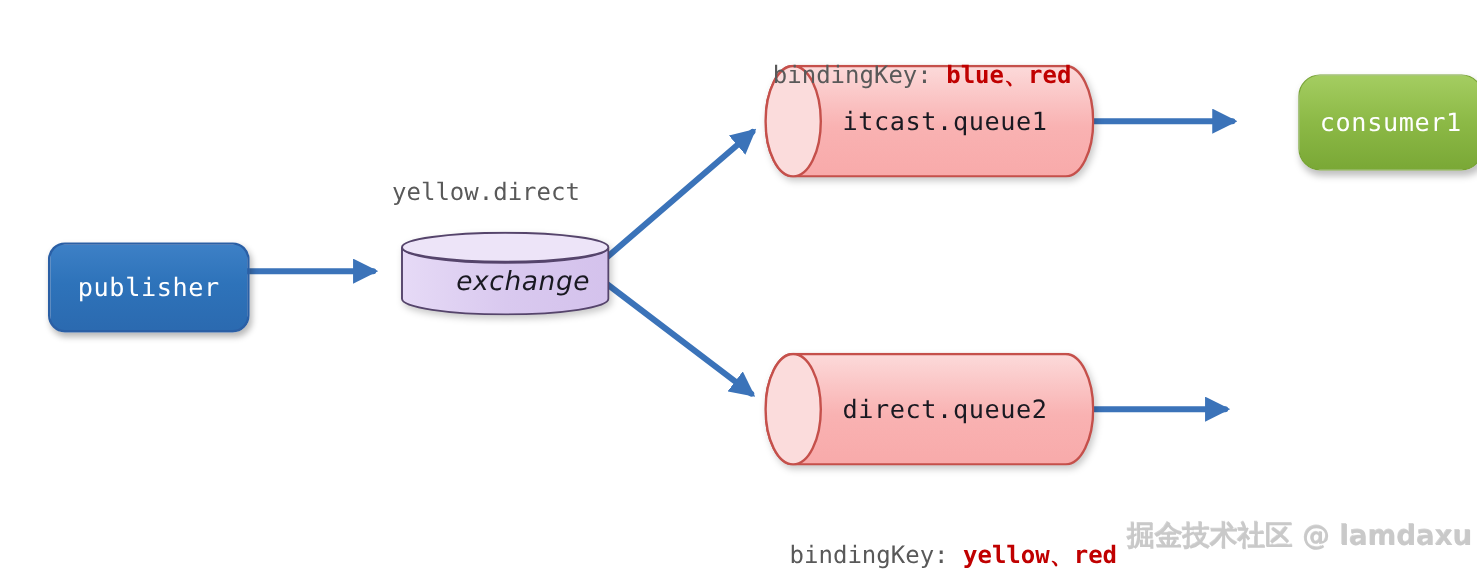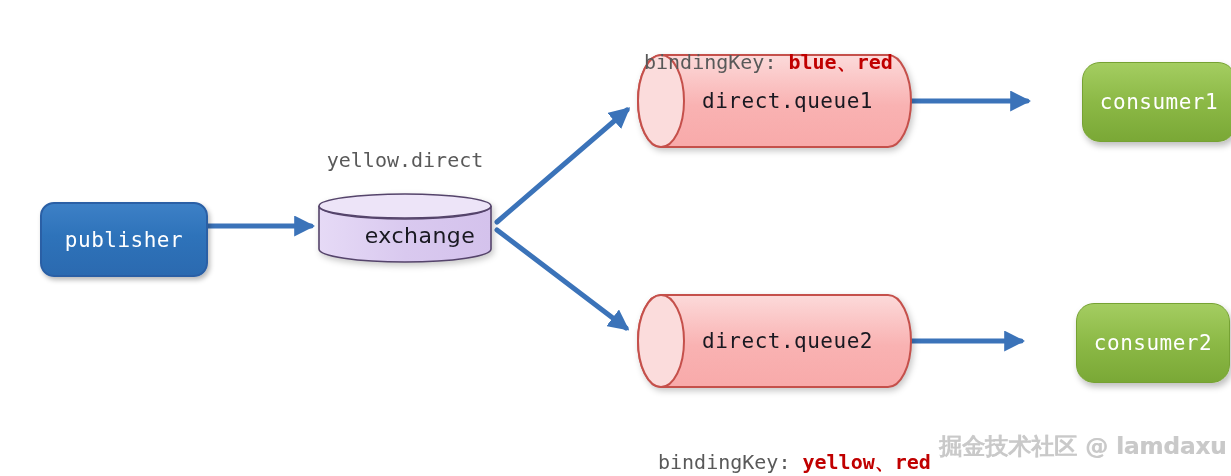--- a/index.html
+++ b/index.html
@@ -36,21 +36,21 @@
   .consumer2{left:1028px;top:303px;}
 
   
   .cyl{position:absolute;z-index:2;}
   .cyl svg{display:block;filter:drop-shadow(2px 3px 3px rgba(0,0,0,0.22));}
   .cyl .cyl-label{
     position:absolute;left:0;top:0;width:100%;height:100%;
     display:flex;align-items:center;justify-content:center;
     color:#191921;font-size:21px;letter-spacing:0.5px;
   }
-  .exchange{left:318px;top:193px;width:204px;height:70px;}
+  .exchange{left:334px;top:193px;width:204px;height:70px;font-style:italic;}
   .exchange .cyl-label{
     padding-top:14px;box-sizing:border-box;
     font-family:"DejaVu Sans","Liberation Sans",sans-serif;font-size:22px;
   }
   .queue{width:275px;height:94px;}
   .queue1{left:637px;top:54px;}
   .queue2{left:637px;top:294px;}
   .queue .cyl-label{padding-left:26px;box-sizing:border-box;}
 
   
@@ -120,21 +120,21 @@
       <defs>
         <linearGradient id="qg1" x1="0" y1="0" x2="0" y2="1">
           <stop offset="0" stop-color="#fcdada"></stop>
           <stop offset="0.55" stop-color="#f9b2b2"></stop>
           <stop offset="1" stop-color="#f8aaaa"></stop>
         </linearGradient>
       </defs>
       <path d="M24,1 H251 A23,46 0 0 1 251,93 H24 A23,46 0 0 1 24,1 Z" fill="url(#qg1)" stroke="#c5504b" stroke-width="2"></path>
       <ellipse cx="24" cy="47" rx="23" ry="46" fill="#fbdcdc" stroke="#c5504b" stroke-width="2"></ellipse>
     </svg>
-    <span class="cyl-label">direct.queue1</span>
+    <span class="cyl-label">itcast.queue1</span>
   </div>
 
   <div class="node consumer consumer1">
     <span>consumer1</span>
   </div>
 
   <div class="cyl queue queue2">
     <svg width="275" height="94" viewBox="0 0 275 94" xmlns="http://www.w3.org/2000/svg">
       <defs>
         <linearGradient id="qg2" x1="0" y1="0" x2="0" y2="1">
@@ -142,23 +142,20 @@
           <stop offset="0.55" stop-color="#f9b2b2"></stop>
           <stop offset="1" stop-color="#f8aaaa"></stop>
         </linearGradient>
       </defs>
       <path d="M24,1 H251 A23,46 0 0 1 251,93 H24 A23,46 0 0 1 24,1 Z" fill="url(#qg2)" stroke="#c5504b" stroke-width="2"></path>
       <ellipse cx="24" cy="47" rx="23" ry="46" fill="#fbdcdc" stroke="#c5504b" stroke-width="2"></ellipse>
     </svg>
     <span class="cyl-label">direct.queue2</span>
   </div>
 
-  <div class="node consumer consumer2">
-    <span>consumer2</span>
-  </div>
 
   <div class="txt binding binding2">
     <span class="bk-prefix">bindingKey: </span><span class="bk-keys">yellow、red</span>
   </div>
 
   <div class="txt watermark">掘金技术社区 @ lamdaxu</div>
 
 </div>
 
 </body></html>

